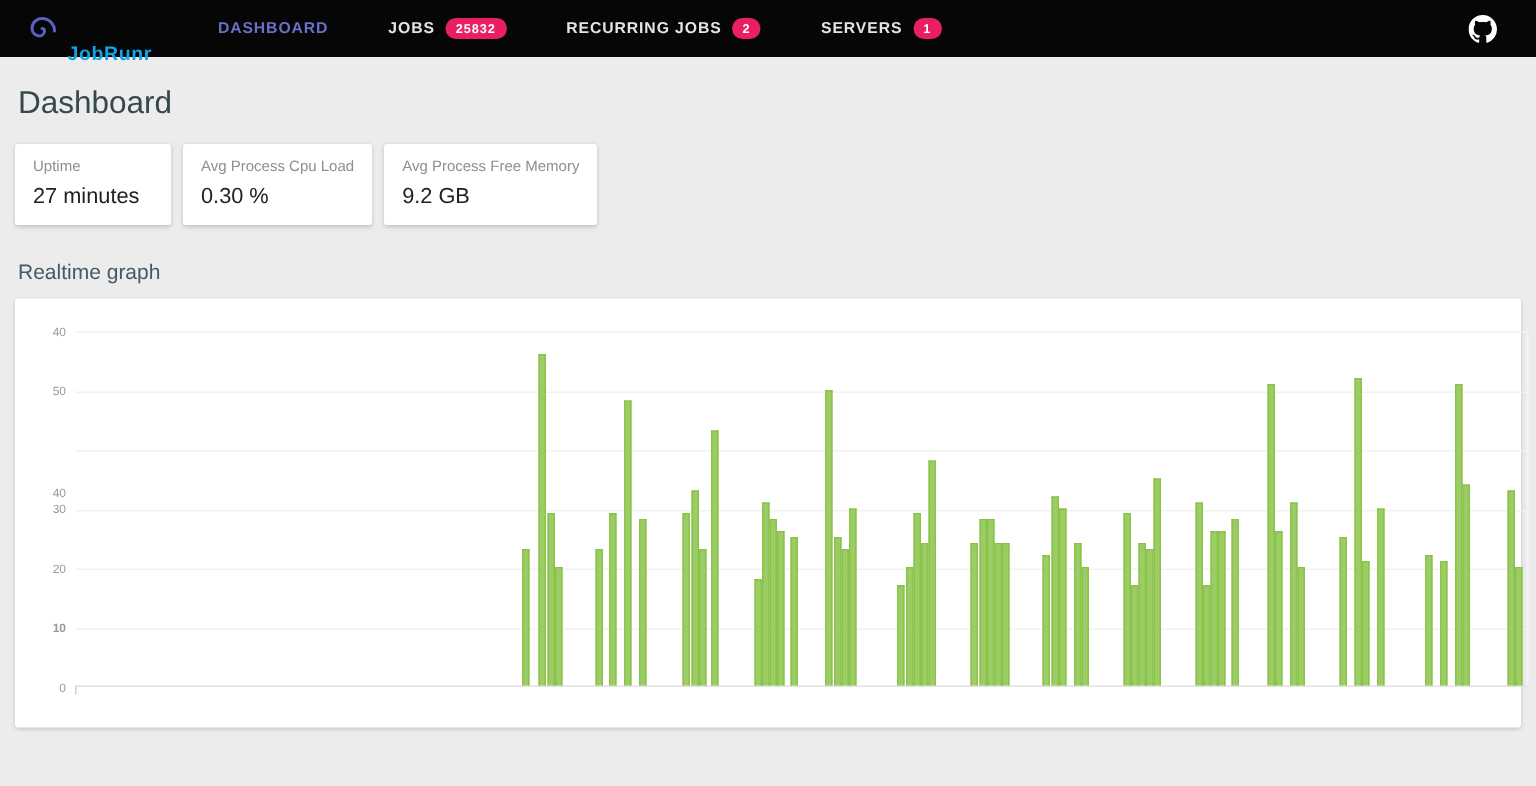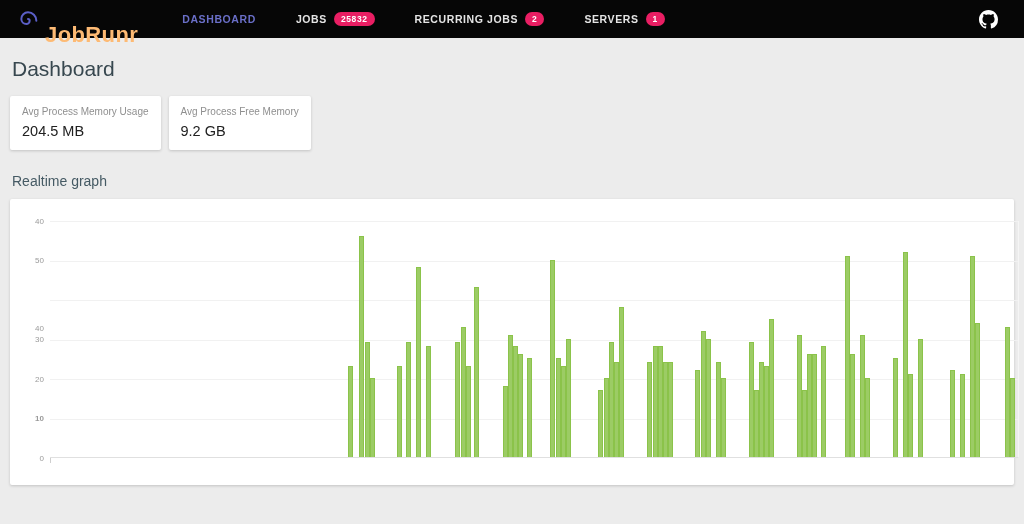--- a/index.html
+++ b/index.html
@@ -8,21 +8,21 @@
     width:1024px; height:524px; overflow:hidden;
     background:#ececec;
     font-family:"Liberation Sans", sans-serif;
   }
   
   .navbar {
     height:38px; background:#060606; display:flex; align-items:center;
     padding:0 26px 0 18px;
   }
   .brand { display:flex; align-items:center; gap:7px; cursor:pointer; }
-  .brand-text { color:#fdba74; font-size:22px; font-weight:700; letter-spacing:.4px;margin-top:32px; }
+  .brand-text { color:#0ea5e9; font-size:13px; font-weight:700; letter-spacing:.4px;margin-top:32px; }
   .nav-links { display:flex; align-items:center; margin-left:44px; gap:40px; }
   .nav-link {
     display:flex; align-items:center; gap:7px; text-decoration:none;
     font-size:10.5px; font-weight:700; letter-spacing:.6px; color:#e4e4e4;
   }
   .nav-link.active { color:#6a6fc8; }
   .badge {
     background:#e91e63; color:#fff; font-size:8.5px; font-weight:700;
     padding:2.5px 7px; border-radius:9px; line-height:1;
   }
@@ -103,22 +103,26 @@
       </svg>
     </span>
   </div>
 </div>
 
 <div class="main">
   <h1 class="page-title">Dashboard</h1>
 
   <div class="stats">
     <div class="stat-card">
-      <div class="stat-label">Avg Process Memory Usage</div>
-      <div class="stat-value">204.5 MB</div>
+      <div class="stat-label">Uptime</div>
+      <div class="stat-value">27 minutes</div>
+    </div>
+    <div class="stat-card">
+      <div class="stat-label">Avg Process Cpu Load</div>
+      <div class="stat-value">0.30 %</div>
     </div>
     <div class="stat-card">
       <div class="stat-label">Avg Process Free Memory</div>
       <div class="stat-value">9.2 GB</div>
     </div>
   </div>
 
   <h2 class="section-title">Realtime graph</h2>
 
   <div class="chart-panel">

